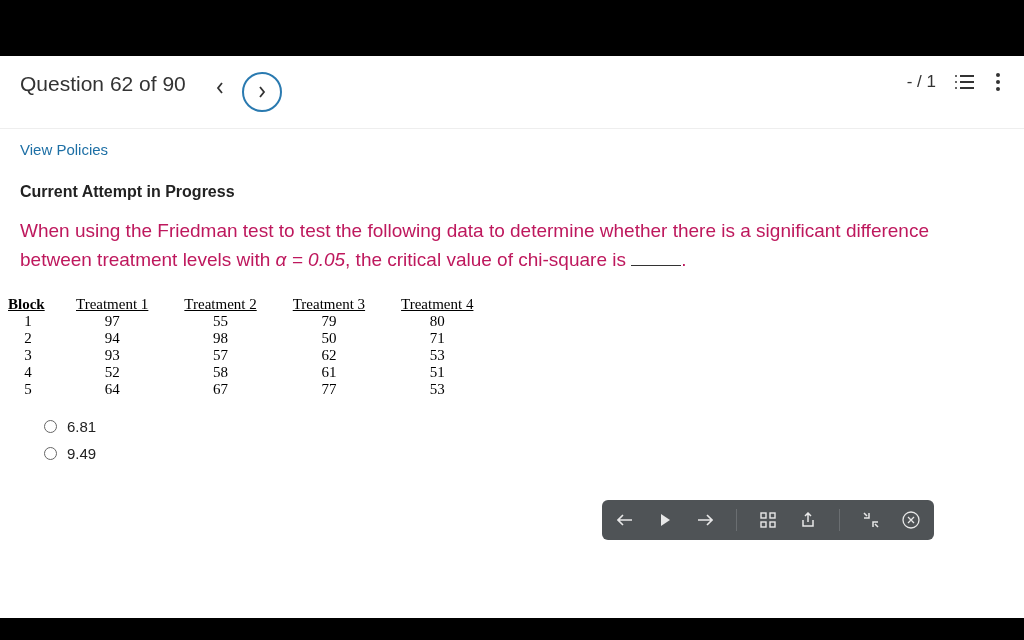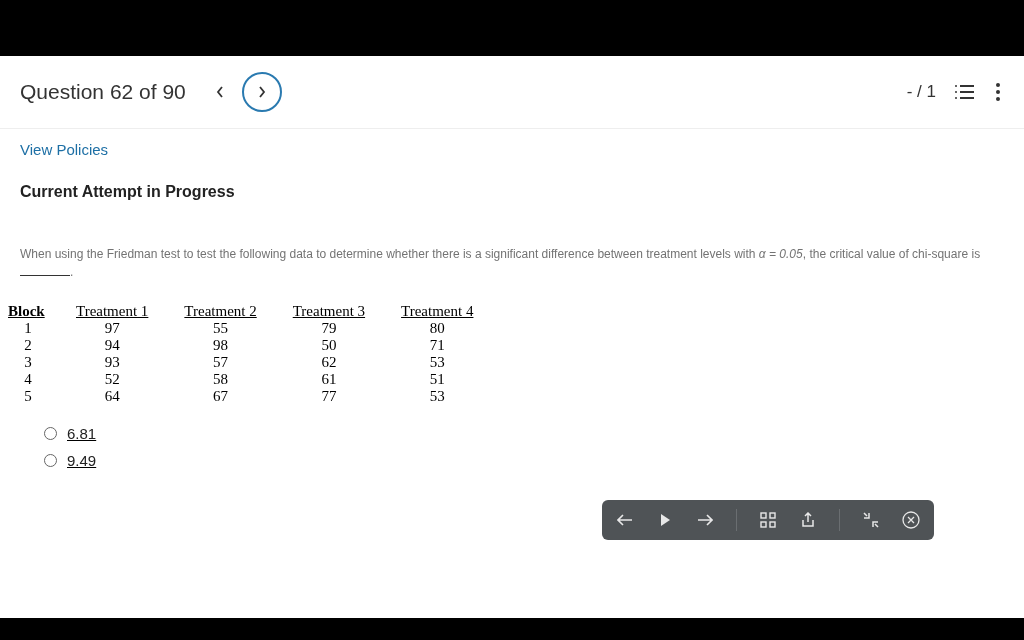--- a/index.html
+++ b/index.html
@@ -19,21 +19,21 @@
     position: relative;
   }
   .card {
     background: #fff;
     margin: 0;
     min-height: 100%;
     position: relative;
   }
   .header {
     display: flex;
-    align-items: center;
+    align-items: flex-start;
     padding: 16px 20px 16px 20px;
     border-bottom: 1px solid #eee;
   }
   .qtitle {
     font-size: 21px;
     color: #333;
     font-weight: 400;
     margin-right: 18px;
   }
   .navbtn {
@@ -65,24 +65,23 @@
   }
   .policies a { color: #1d6fa5; text-decoration: none; font-size: 15px; }
   .section-title {
     font-weight: 700;
     font-size: 16px;
     padding: 16px 4px 12px 20px;
     color: #222;
   }
   .qtext {
     padding: 4px 20px 10px 20px;
-    font-size: 12px;
+    font-size: 19px;
     line-height: 1.5;
-    color: #737373;
-    margin-top: 28px;
+    color: #be185d;
   }
   .blank { display: inline-block; border-bottom: 1px solid #333; width: 50px; }
   .data-table {
     margin: 12px 0 0 8px;
     font-family: "Times New Roman", serif;
     font-size: 15px;
     border-collapse: collapse;
   }
   .data-table th {
     text-decoration: underline;
@@ -91,21 +90,20 @@
     text-align: right;
   }
   .data-table th:first-child { text-align: left; font-weight: 700; padding-left: 0; padding-right: 10px;}
   .data-table td {
     text-align: center;
     padding: 0 18px;
   }
   .data-table td:first-child { text-align: center; padding-left: 0; padding-right: 10px; width: 50px;}
   .options {
     padding: 20px 10px 0 44px;
-    text-decoration: underline;
   }
   .opt {
     display: flex;
     align-items: center;
     gap: 10px;
     font-size: 15px;
     color: #222;
     margin-bottom: 10px;
   }
   .radio {

